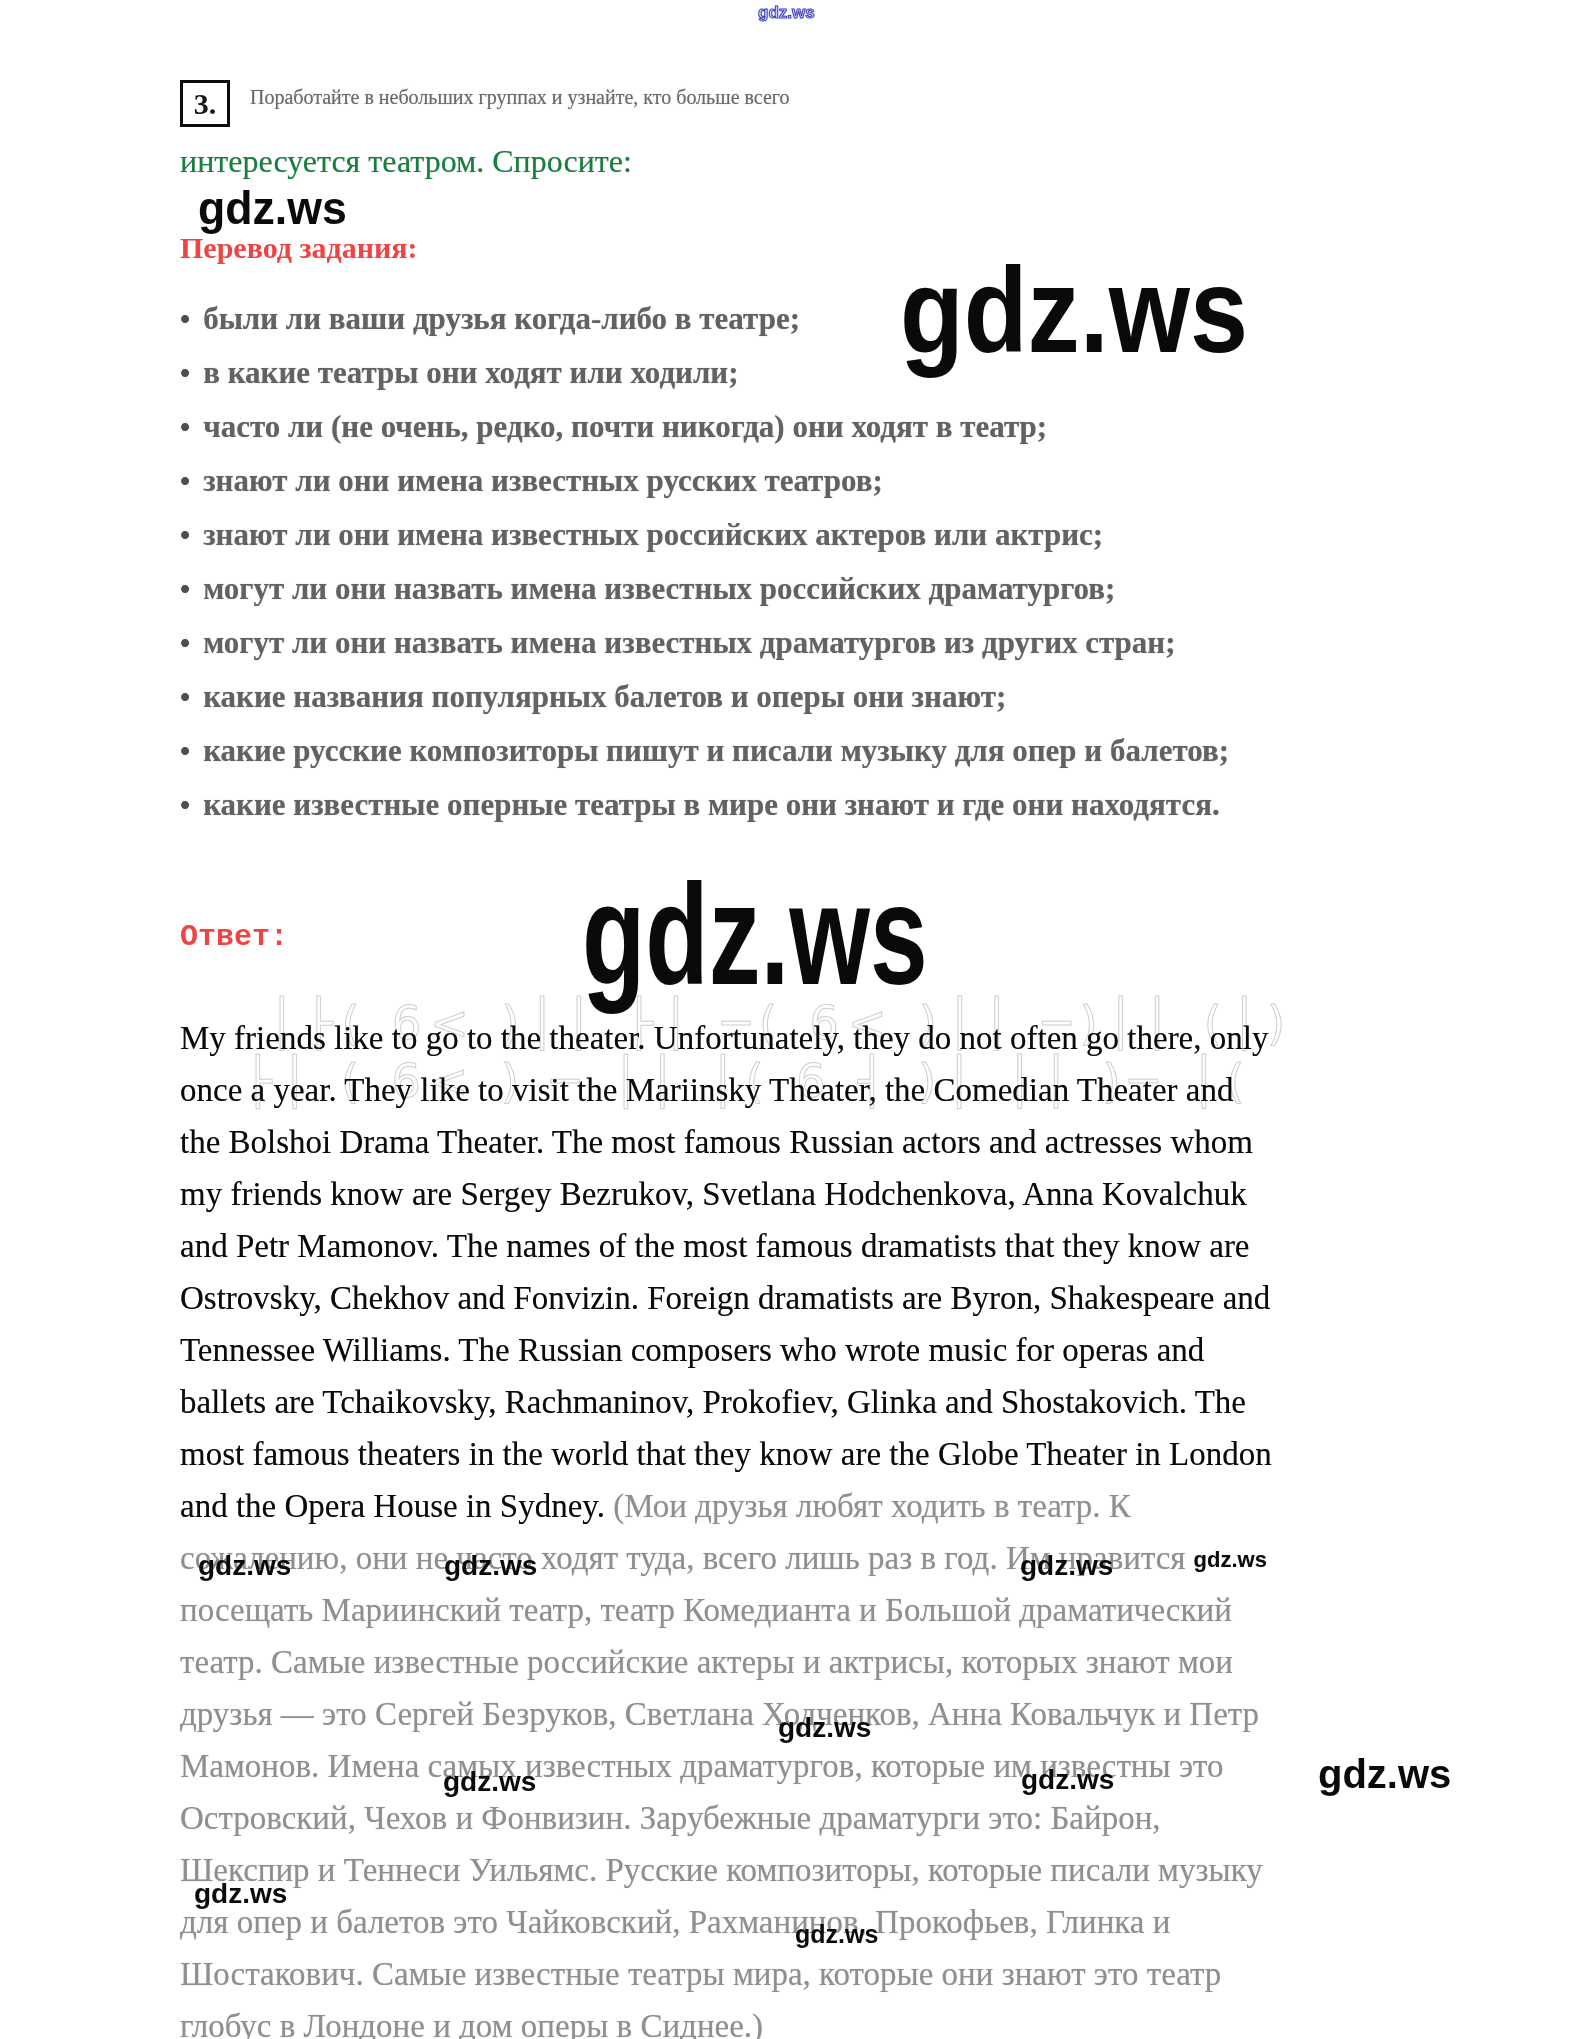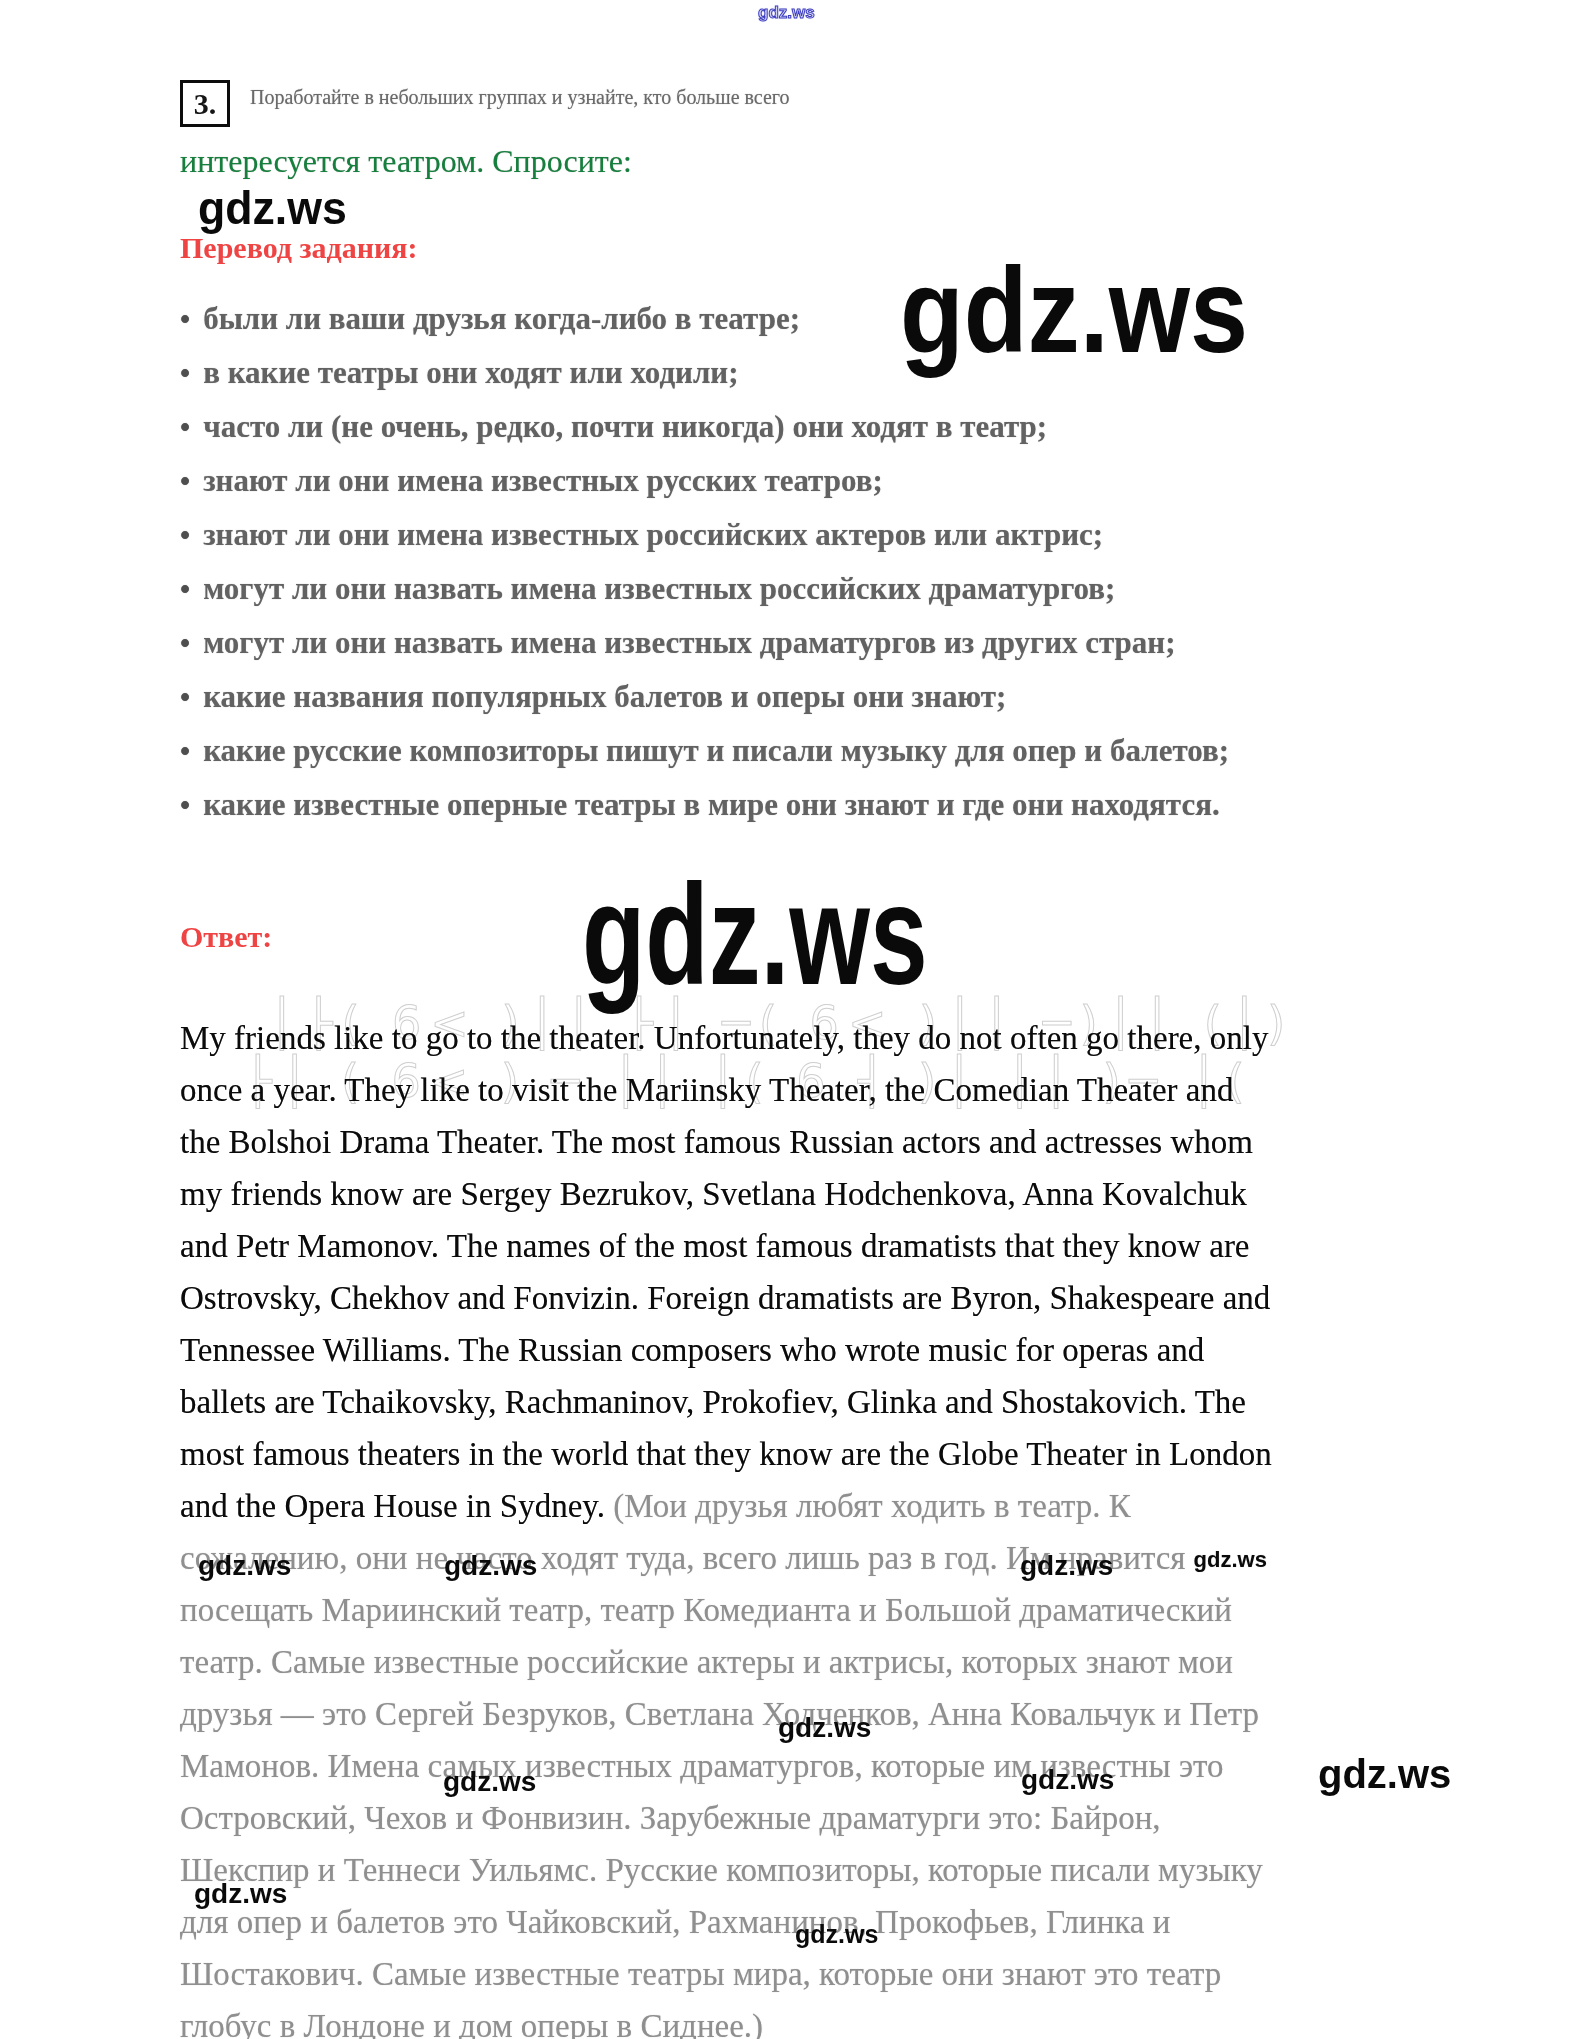--- a/index.html
+++ b/index.html
@@ -60,21 +60,21 @@
   }
   .task-l2{
     position:absolute;left:180px;top:143px;font-size:32px;color:#15803d;
     white-space:nowrap;text-shadow:0 0 1px rgba(106,106,106,.55);z-index:1;
   }
   .heading{
     position:absolute;font-weight:700;font-size:30px;color:#ef4444;
     white-space:nowrap;z-index:2;
   }
   .heading-translation{left:180px;top:231px;}
-  .heading-answer{left:180px;top:920px;}
+  .heading-answer{left:180px;top:920px;font-family:Liberation Mono, monospace;}
 
   
   .bullets{position:absolute;left:180px;top:292px;z-index:1;font-weight:bold;}
   .bullet{
     height:54px;line-height:54px;font-size:31px;color:#626262;
     white-space:nowrap;text-shadow:0 0 1px rgba(98,98,98,.5);
   }
   .bullet::before{content:"•";color:#4e4e4e;margin-right:13px;font-size:29px;}
 
   

